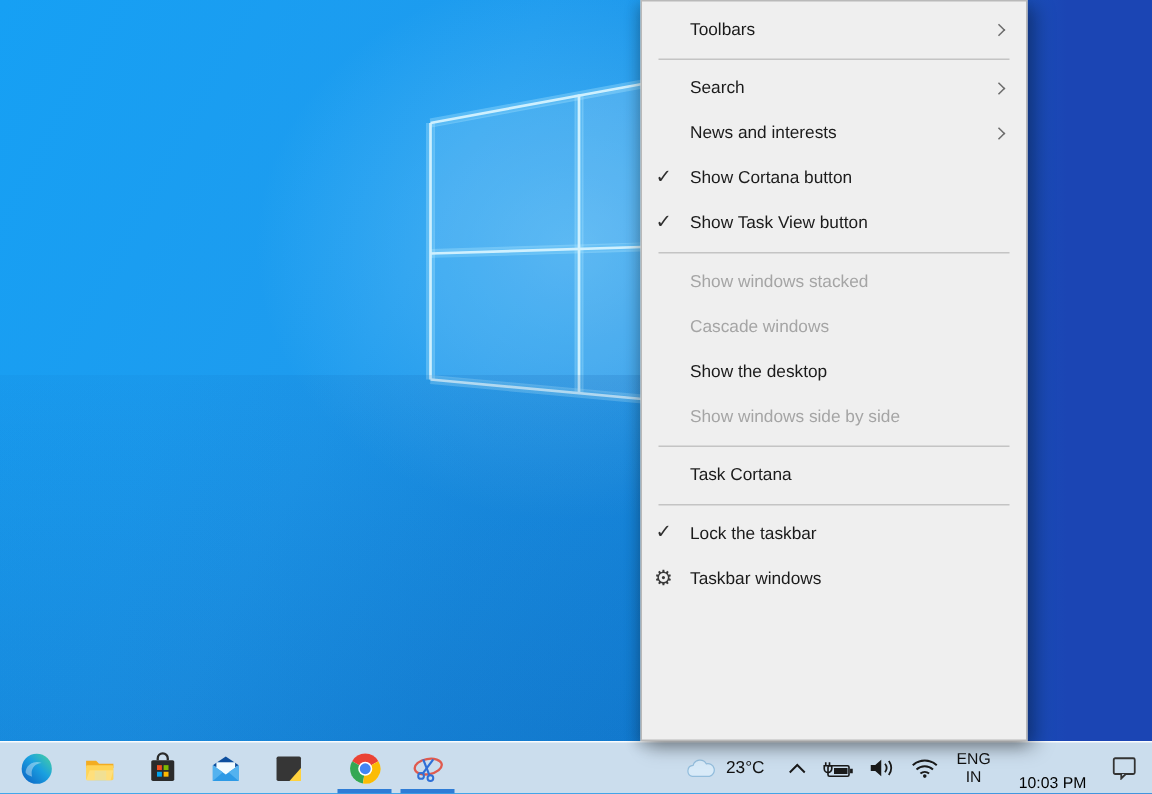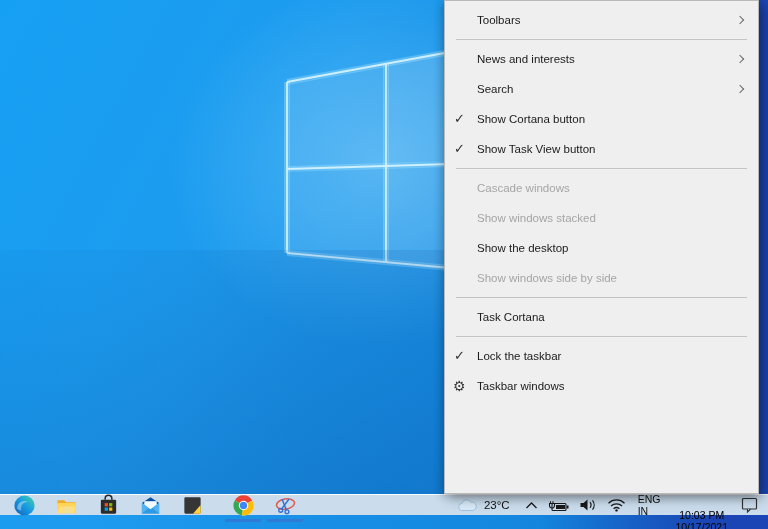--- a/index.html
+++ b/index.html
@@ -13,50 +13,50 @@
   .wall-right { position:absolute; top:0; bottom:0; left:540px; right:0;
     background: linear-gradient(90deg, rgba(27,69,180,0) 0%, rgba(27,69,180,0.75) 55%, #1b45b4 75%); }
   .wall-glow { position:absolute; inset:0;
     background: radial-gradient(300px 260px at 380px 165px, rgba(150,220,255,0.38), rgba(150,220,255,0) 70%); }
   .wall-floor { position:absolute; left:0; top:250px; width:470px; height:244px;
     background: linear-gradient(100deg, rgba(8,70,150,0.05) 20%, rgba(8,80,160,0.14) 65%),
                 linear-gradient(to bottom, rgba(5,60,140,0) 0%, rgba(5,60,140,0.15) 100%); }
   .wall-window { position:absolute; inset:0; }
 
   
-  .menu { position:absolute; left:444px; top:0; width:315px; height:494px;
+  .menu { position:absolute; left:427px; top:0; width:258px; height:494px;
     background:#efefef; border:1px solid #b9b9b9;
     box-shadow: 5px 4px 12px rgba(0,0,0,0.35), -3px 3px 8px rgba(0,0,0,0.18);
     padding:4px 0; z-index:10; color:#1b1b1b; font-size:11.5px;text-align:right; }
   .mi { height:30px; display:flex; align-items:center; position:relative;
     padding-left:32px; padding-right:26px; cursor:default; }
   .mi.disabled { color:#a5a5a5; }
   .msep { height:1px; background:#c4c4c4; margin:4px 11px; }
   .check { position:absolute; left:9px; top:50%; transform:translateY(-54%);
     font-size:13px; color:#2e2e2e; font-family:"DejaVu Sans",sans-serif; }
   .subarrow { position:absolute; right:15px; top:50%; width:6px; height:6px;
     border-top:1.3px solid #6b6b6b; border-right:1.3px solid #6b6b6b;
     transform:translateY(-50%) rotate(45deg); }
   .gear { position:absolute; left:8px; top:50%; transform:translateY(-52%);
     font-size:14px; color:#3a3a3a; font-family:"DejaVu Sans",sans-serif; }
 
   
-  .taskbar { position:absolute; left:0; top:494px; width:768px; height:21px;
+  .taskbar { position:absolute; left:0; top:494px; width:768px; height:35px;
     background:#cbdded; border-top:1px solid rgba(255,255,255,0.9);
     display:flex; align-items:center; z-index:5; }
   .tb-btn { width:42px; height:34px; display:flex; align-items:center; justify-content:center;
     position:relative; flex:0 0 auto; }
   .tb-btn.first { margin-left:3px; }
   .tb-btn.gap { margin-left:9px; }
   .indicator { position:absolute; bottom:0; left:3px; right:3px; height:3px; background:#2e7cd6; }
   .tray { margin-left:auto; display:flex; align-items:center; height:100%; }
   .tray-item { display:flex; align-items:center; justify-content:center; height:100%; padding:0 5px; }
   .weather { gap:6px; padding-right:10px; }
   .temp { font-size:11.5px; color:#111; }
-  .stack2 { display:flex; flex-direction:column; align-items:flex-start; line-height:12px;
+  .stack2 { display:flex; flex-direction:column; align-items:center; line-height:12px;
     font-size:10.5px; color:#111; padding:0 7px; }
   .clock { line-height:12.5px; font-size:10.5px; text-align:center; padding:0 8px;margin-top:32px; }
   .icon { display:block; }
 </style>
 </head>
 <body>
 
 <div class="desktop">
   <div class="wall-base"></div>
   <div class="wall-right"></div>
@@ -84,41 +84,41 @@
   <div class="wall-floor"></div>
 </div>
 
 <div class="menu">
   <div class="mi">
     <span>Toolbars</span>
     <span class="subarrow"></span>
   </div>
   <div class="msep"></div>
   <div class="mi">
+    <span>Search</span>
+    <span class="subarrow"></span>
+  </div>
+  <div class="mi">
     <span>News and interests</span>
     <span class="subarrow"></span>
   </div>
   <div class="mi">
-    <span>Search</span>
-    <span class="subarrow"></span>
-  </div>
-  <div class="mi">
     <span class="check">✓</span>
     <span>Show Cortana button</span>
   </div>
   <div class="mi">
     <span class="check">✓</span>
     <span>Show Task View button</span>
   </div>
   <div class="msep"></div>
   <div class="mi disabled">
+    <span>Show windows stacked</span>
+  </div>
+  <div class="mi disabled">
     <span>Cascade windows</span>
-  </div>
-  <div class="mi disabled">
-    <span>Show windows stacked</span>
   </div>
   <div class="mi">
     <span>Show the desktop</span>
   </div>
   <div class="mi disabled">
     <span>Show windows side by side</span>
   </div>
   <div class="msep"></div>
   <div class="mi">
     <span>Task Cortana</span>

